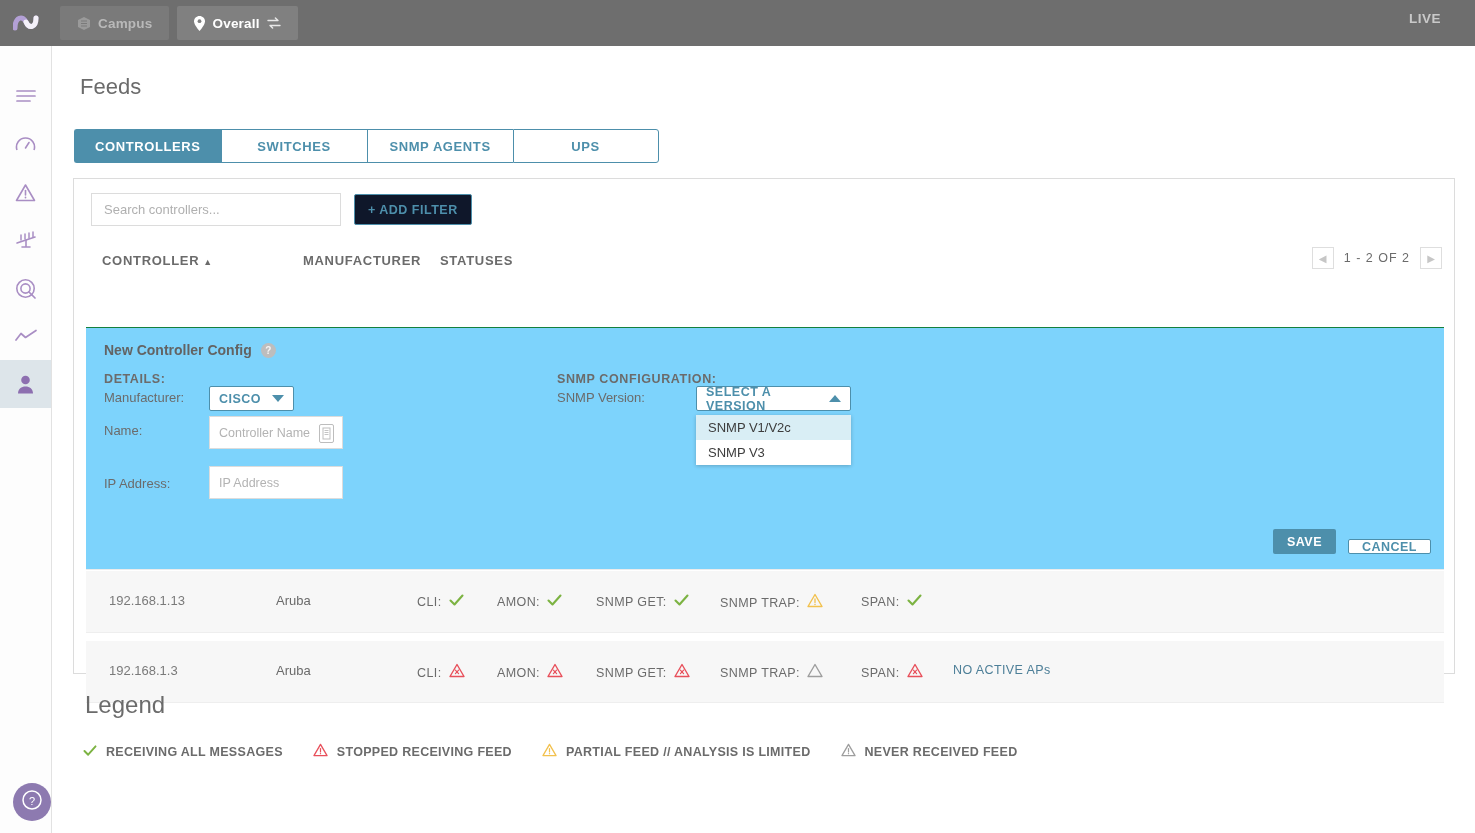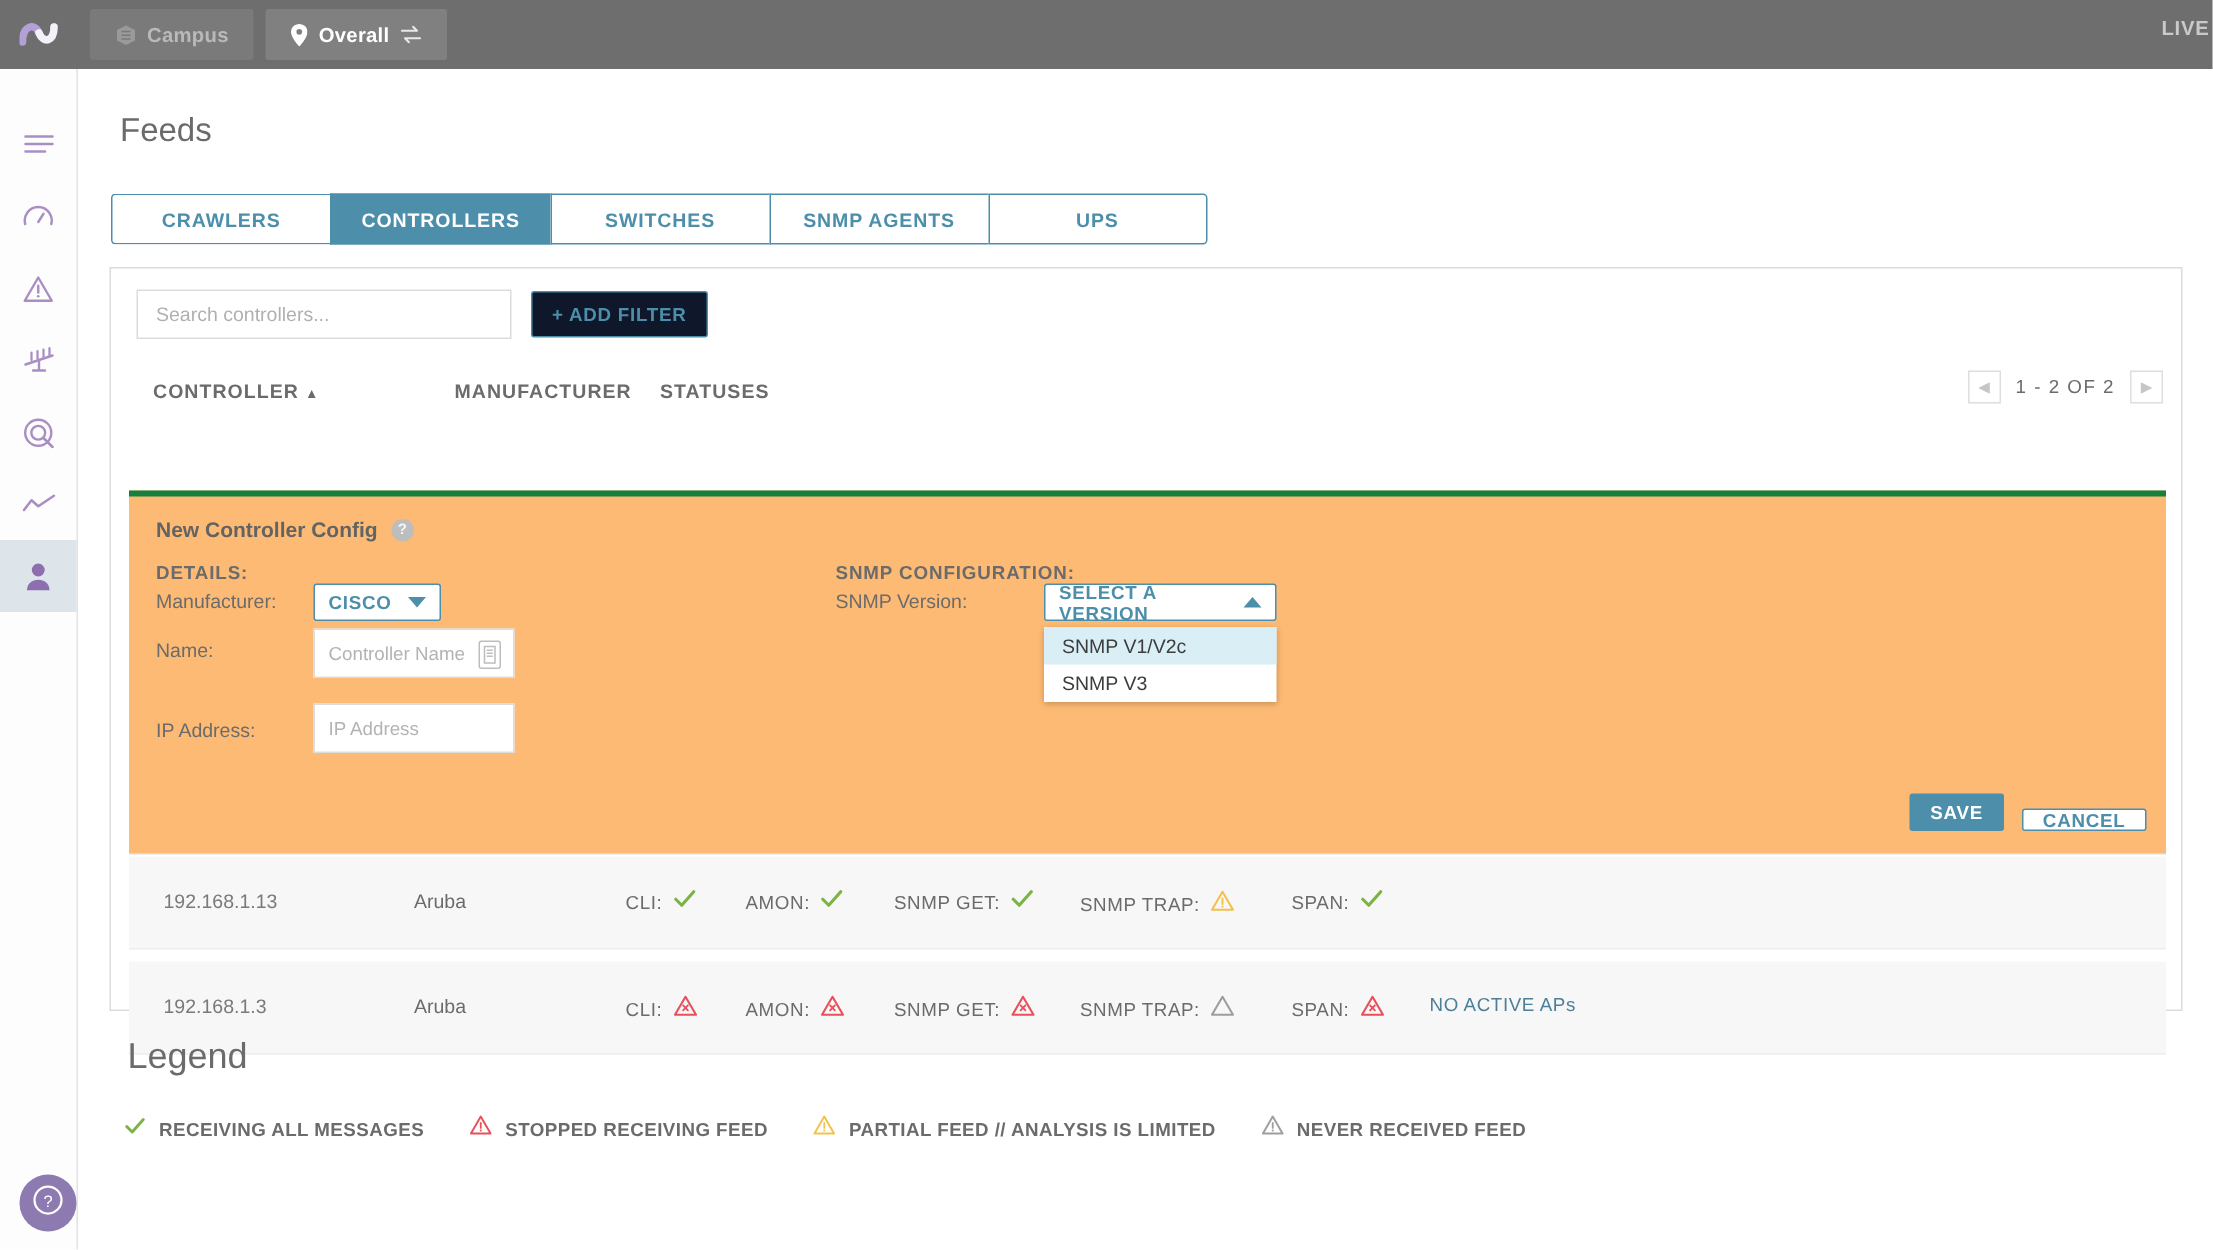--- a/index.html
+++ b/index.html
@@ -31,21 +31,21 @@
   .nav-chip.active { background: #808080; color: #ffffff; }
   .nav-chip .ico { display: inline-flex; align-items: center; }
   .searchbar {
     margin-left: 15px; width: 400px; height: 34px; border-radius: 2px;
     background: #7c7c7c; display: flex; align-items: center;
     padding: 0 12px; position: relative;
   }
   .searchbar .ph { color: #c2c2c2; font-size: 13.5px; }
   .searchbar .mag { position: absolute; right: 12px; top: 8px; }
   .live {
-    position: absolute; right: 2px; top: 0; height: 36px;
+    position: absolute; right: 34px; top: 0; height: 36px;
     display: flex; align-items: center;
     color: #c9c9c9; font-size: 13.5px; font-weight: bold; letter-spacing: .5px;
   }
 
   
   .sidebar {
     position: absolute; top: 46px; left: 0; width: 52px; height: 787px;
     background: #fdfdfd; border-right: 1px solid #e2e2e2;
   }
   .side-item {
@@ -111,21 +111,21 @@
     width: 22px; height: 22px; border: 1px solid #dedede; background:#fff;
     display:flex; align-items:center; justify-content:center;
     color: #c6c6c6; font-size: 10px;
   }
   .pg-label { font-size: 12.5px; color: #6b6b6b; letter-spacing: 1px; }
   .pg-label b { font-weight: normal; }
 
   
   .config {
     position: absolute; left: 12px; top: 148px; width: 1358px; height: 243px;
-    background: #fdba74; border-top: 4px solid #15803d; border-bottom: 1px solid #ebebeb;
+    background: #7dd3fc; border-top: 1px solid #15803d; border-bottom: 1px solid #ebebeb;
   }
   .config-title {
     position: absolute; left: 18px; top: 14px;
     font-size: 14px; font-weight: bold; color: #636363;
     display: flex; align-items: center; gap: 9px;
   }
   .qmark {
     width: 15px; height: 15px; border-radius: 50%; background: #bdbdbd; color: #f5f5f5;
     font-size: 10px; font-weight: bold; display: flex; align-items: center; justify-content: center;
   }
@@ -301,21 +301,20 @@
         </svg>
     </span>
   </div>
 </div>
 
 <div class="main">
 
   <div class="page-title">Feeds</div>
 
   <div class="tabs">
-    <div class="tab">CRAWLERS</div>
     <div class="tab active">CONTROLLERS</div>
     <div class="tab">SWITCHES</div>
     <div class="tab">SNMP AGENTS</div>
     <div class="tab">UPS</div>
   </div>
 
   <div class="card">
 
     <div class="filter-row">
       <div class="search-ctrl">

